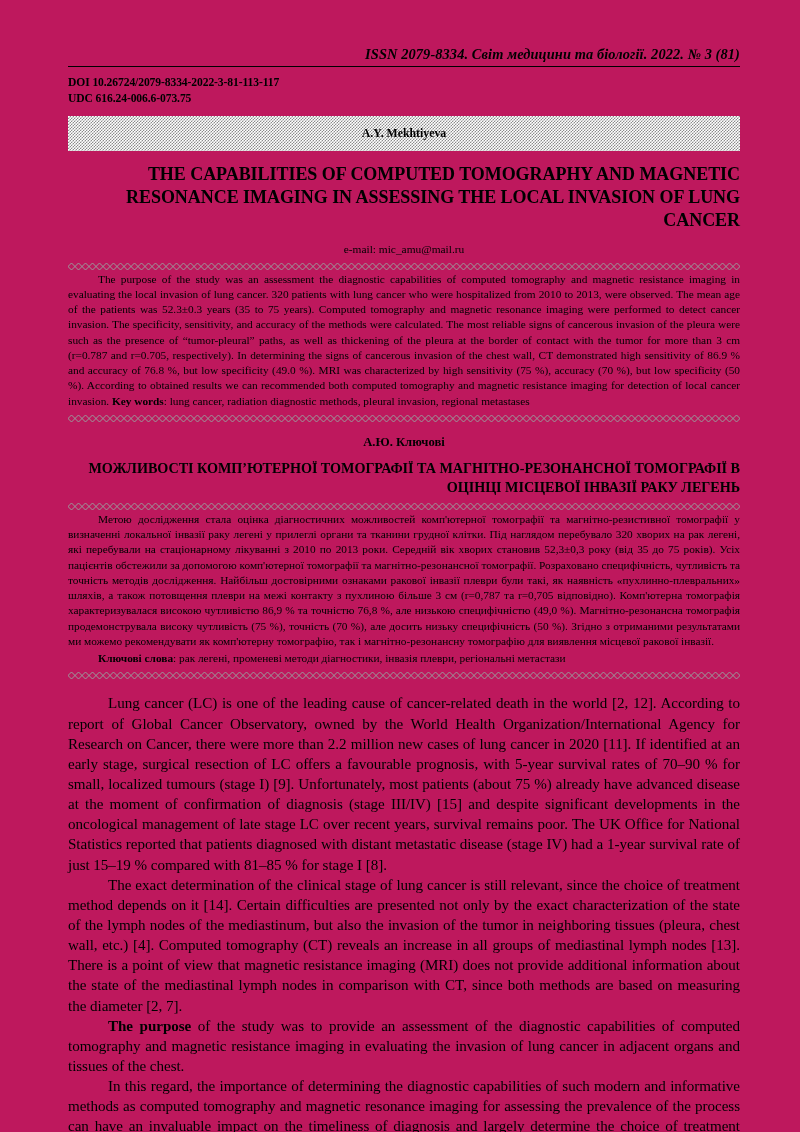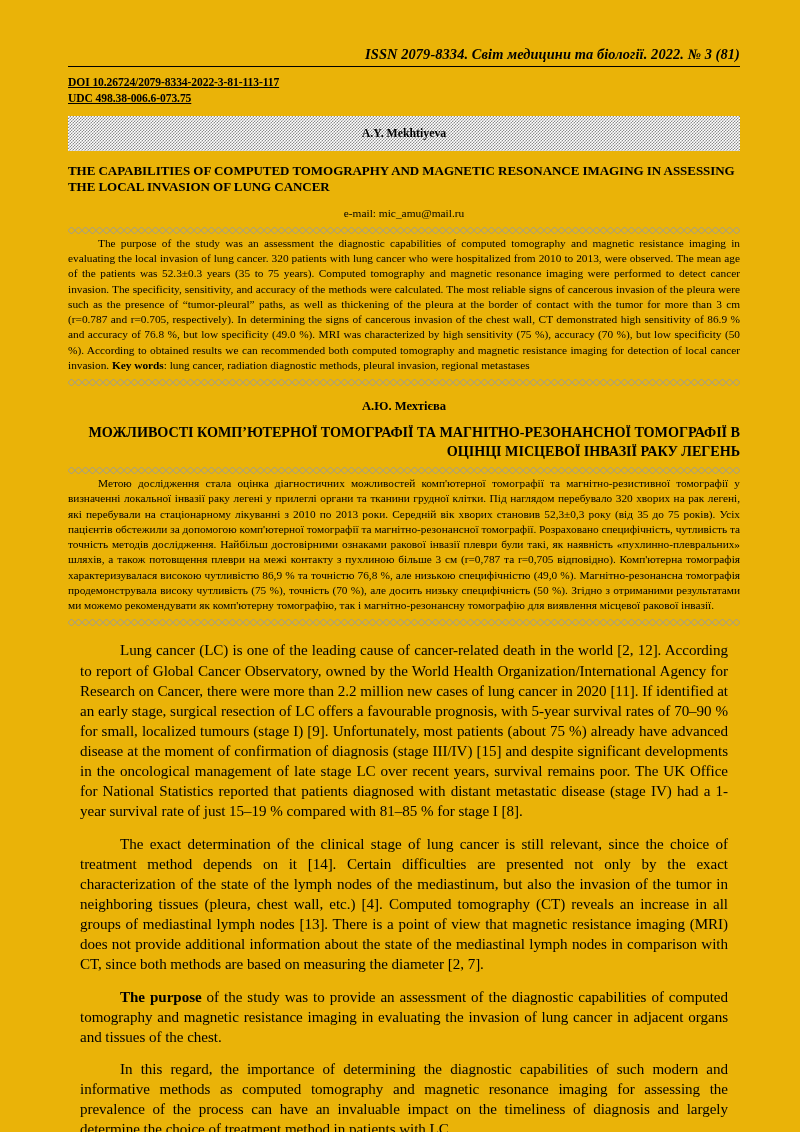--- a/index.html
+++ b/index.html
@@ -9,21 +9,21 @@
   }
   body {
     font-family: "Liberation Serif", serif;
     color: #000000;
   }
   .page {
     position: relative;
     width: 800px;
     height: 1132px;
     margin: 0 auto;
-    background: #eab308;
+    background: #be185d;
     overflow: hidden;
     box-sizing: border-box;
   }
   .content {
     position: absolute;
     left: 68px;
     top: 0;
     width: 672px;
   }
 
@@ -43,21 +43,20 @@
     margin-top: 3px;
   }
 
   
   .ids {
     margin-top: 8px;
     font-size: 11.6px;
     font-weight: bold;
     line-height: 1.38;
     letter-spacing: -0.1px;
-    text-decoration: underline;
   }
 
   
   .author-band {
     margin-top: 9px;
     height: 35px;
     display: flex;
     flex-direction: column;
     align-items: center;
     justify-content: center;
@@ -72,22 +71,22 @@
   .author-band .ln {
     font-size: 11.8px;
     font-weight: bold;
     line-height: 1.42;
     color: #000;
   }
 
   
   .en-title {
     margin-top: 12px;
-    text-align: left;
-    font-size: 13px;
+    text-align: right;
+    font-size: 18px;
     font-weight: bold;
     line-height: 1.28;
     letter-spacing: -0.05px;
   }
   .email {
     margin-top: 11px;
     text-align: center;
     font-size: 11.4px;
     line-height: 1.2;
   }
@@ -137,59 +136,60 @@
 
   
   .body-wrap {
     margin-top: 14px;
   }
   .body-p {
     font-size: 15.1px;
     line-height: 1.335;
     text-align: justify;
     text-indent: 40px;
-    margin: 12px;
+    margin: 0;
     letter-spacing: -0.05px;
   }
   .body-p b { font-weight: bold; }
 </style>
 </head>
 <body>
 
 <div class="page">
   <div class="content">
 
     <div class="issn-line">ISSN 2079-8334. Світ медицини та біології. 2022. № 3 (81)</div>
     <div class="rule"></div>
 
     <div class="ids">
       <div>DOI 10.26724/2079-8334-2022-3-81-113-117</div>
-      <div>UDC 498.38-006.6-073.75</div>
+      <div>UDC 616.24-006.6-073.75</div>
     </div>
 
     <div class="author-band">
       <div class="ln">A.Y. Mekhtiyeva</div>
     </div>
 
     <div class="en-title">THE CAPABILITIES OF COMPUTED TOMOGRAPHY AND MAGNETIC RESONANCE IMAGING IN ASSESSING THE LOCAL INVASION OF LUNG CANCER</div>
 
     <div class="email">e-mail: mic_amu@mail.ru</div>
 
     <div class="zigzag"></div>
 
     <p class="abstract"><span>The purpose of the study was an assessment the diagnostic capabilities of computed tomography and magnetic resistance imaging in evaluating the local invasion of lung cancer. 320 patients with lung cancer who were hospitalized from 2010 to 2013, were observed. The mean age of the patients was 52.3±0.3 years (35 to 75 years). Computed tomography and magnetic resonance imaging were performed to detect cancer invasion. The specificity, sensitivity, and accuracy of the methods were calculated. The most reliable signs of cancerous invasion of the pleura were such as the presence of “tumor-pleural” paths, as well as thickening of the pleura at the border of contact with the tumor for more than 3 cm (r=0.787 and r=0.705, respectively). In determining the signs of cancerous invasion of the chest wall, CT demonstrated high sensitivity of 86.9 % and accuracy of 76.8 %, but low specificity (49.0 %). MRI was characterized by high sensitivity (75 %), accuracy (70 %), but low specificity (50 %). According to obtained results we can recommended both computed tomography and magnetic resistance imaging for detection of local cancer invasion. </span><b>Key words</b><span>: lung cancer, radiation diagnostic methods, pleural invasion, regional metastases</span></p>
 
     <div class="zigzag"></div>
 
-    <div class="ua-author">А.Ю. Мехтієва</div>
+    <div class="ua-author">А.Ю. Ключові</div>
     <div class="ua-title">МОЖЛИВОСТІ КОМП’ЮТЕРНОЇ ТОМОГРАФІЇ ТА МАГНІТНО-РЕЗОНАНСНОЇ ТОМОГРАФІЇ В ОЦІНЦІ МІСЦЕВОЇ ІНВАЗІЇ РАКУ ЛЕГЕНЬ</div>
 
     <div class="zigzag"></div>
 
     <p class="abstract">Метою дослідження стала оцінка діагностичних можливостей комп'ютерної томографії та магнітно-резистивної томографії у визначенні локальної інвазії раку легені у прилеглі органи та тканини грудної клітки. Під наглядом перебувало 320 хворих на рак легені, які перебували на стаціонарному лікуванні з 2010 по 2013 роки. Середній вік хворих становив 52,3±0,3 року (від 35 до 75 років). Усіх пацієнтів обстежили за допомогою комп'ютерної томографії та магнітно-резонансної томографії. Розраховано специфічність, чутливість та точність методів дослідження. Найбільш достовірними ознаками ракової інвазії плеври були такі, як наявність «пухлинно-плевральних» шляхів, а також потовщення плеври на межі контакту з пухлиною більше 3 см (r=0,787 та r=0,705 відповідно). Комп'ютерна томографія характеризувалася високою чутливістю 86,9 % та точністю 76,8 %, але низькою специфічністю (49,0 %). Магнітно-резонансна томографія продемонструвала високу чутливість (75 %), точність (70 %), але досить низьку специфічність (50 %). Згідно з отриманими результатами ми можемо рекомендувати як комп'ютерну томографію, так і магнітно-резонансну томографію для виявлення місцевої ракової інвазії.</p>
+    <p class="abstract keywords-para"><b>Ключові слова</b><span>: рак легені, променеві методи діагностики, інвазія плеври, регіональні метастази</span></p>
 
     <div class="zigzag"></div>
 
     <div class="body-wrap">
       <p class="body-p">Lung cancer (LC) is one of the leading cause of cancer-related death in the world [2, 12]. According to report of Global Cancer Observatory, owned by the World Health Organization/International Agency for Research on Cancer, there were more than 2.2 million new cases of lung cancer in 2020 [11]. If identified at an early stage, surgical resection of LC offers a favourable prognosis, with 5-year survival rates of 70–90 % for small, localized tumours (stage I) [9]. Unfortunately, most patients (about 75 %) already have advanced disease at the moment of confirmation of diagnosis (stage III/IV) [15] and despite significant developments in the oncological management of late stage LC over recent years, survival remains poor. The UK Office for National Statistics reported that patients diagnosed with distant metastatic disease (stage IV) had a 1-year survival rate of just 15–19 % compared with 81–85 % for stage I [8].</p>
       <p class="body-p">The exact determination of the clinical stage of lung cancer is still relevant, since the choice of treatment method depends on it [14]. Certain difficulties are presented not only by the exact characterization of the state of the lymph nodes of the mediastinum, but also the invasion of the tumor in neighboring tissues (pleura, chest wall, etc.) [4]. Computed tomography (CT) reveals an increase in all groups of mediastinal lymph nodes [13]. There is a point of view that magnetic resistance imaging (MRI) does not provide additional information about the state of the mediastinal lymph nodes in comparison with CT, since both methods are based on measuring the diameter [2, 7].</p>
       <p class="body-p"><b>The purpose</b><span> of the study was to provide an assessment of the diagnostic capabilities of computed tomography and magnetic resistance imaging in evaluating the invasion of lung cancer in adjacent organs and tissues of the chest.</span></p>
       <p class="body-p">In this regard, the importance of determining the diagnostic capabilities of such modern and informative methods as computed tomography and magnetic resonance imaging for assessing the prevalence of the process can have an invaluable impact on the timeliness of diagnosis and largely determine the choice of treatment method in patients with LC.</p>
     </div>
 

